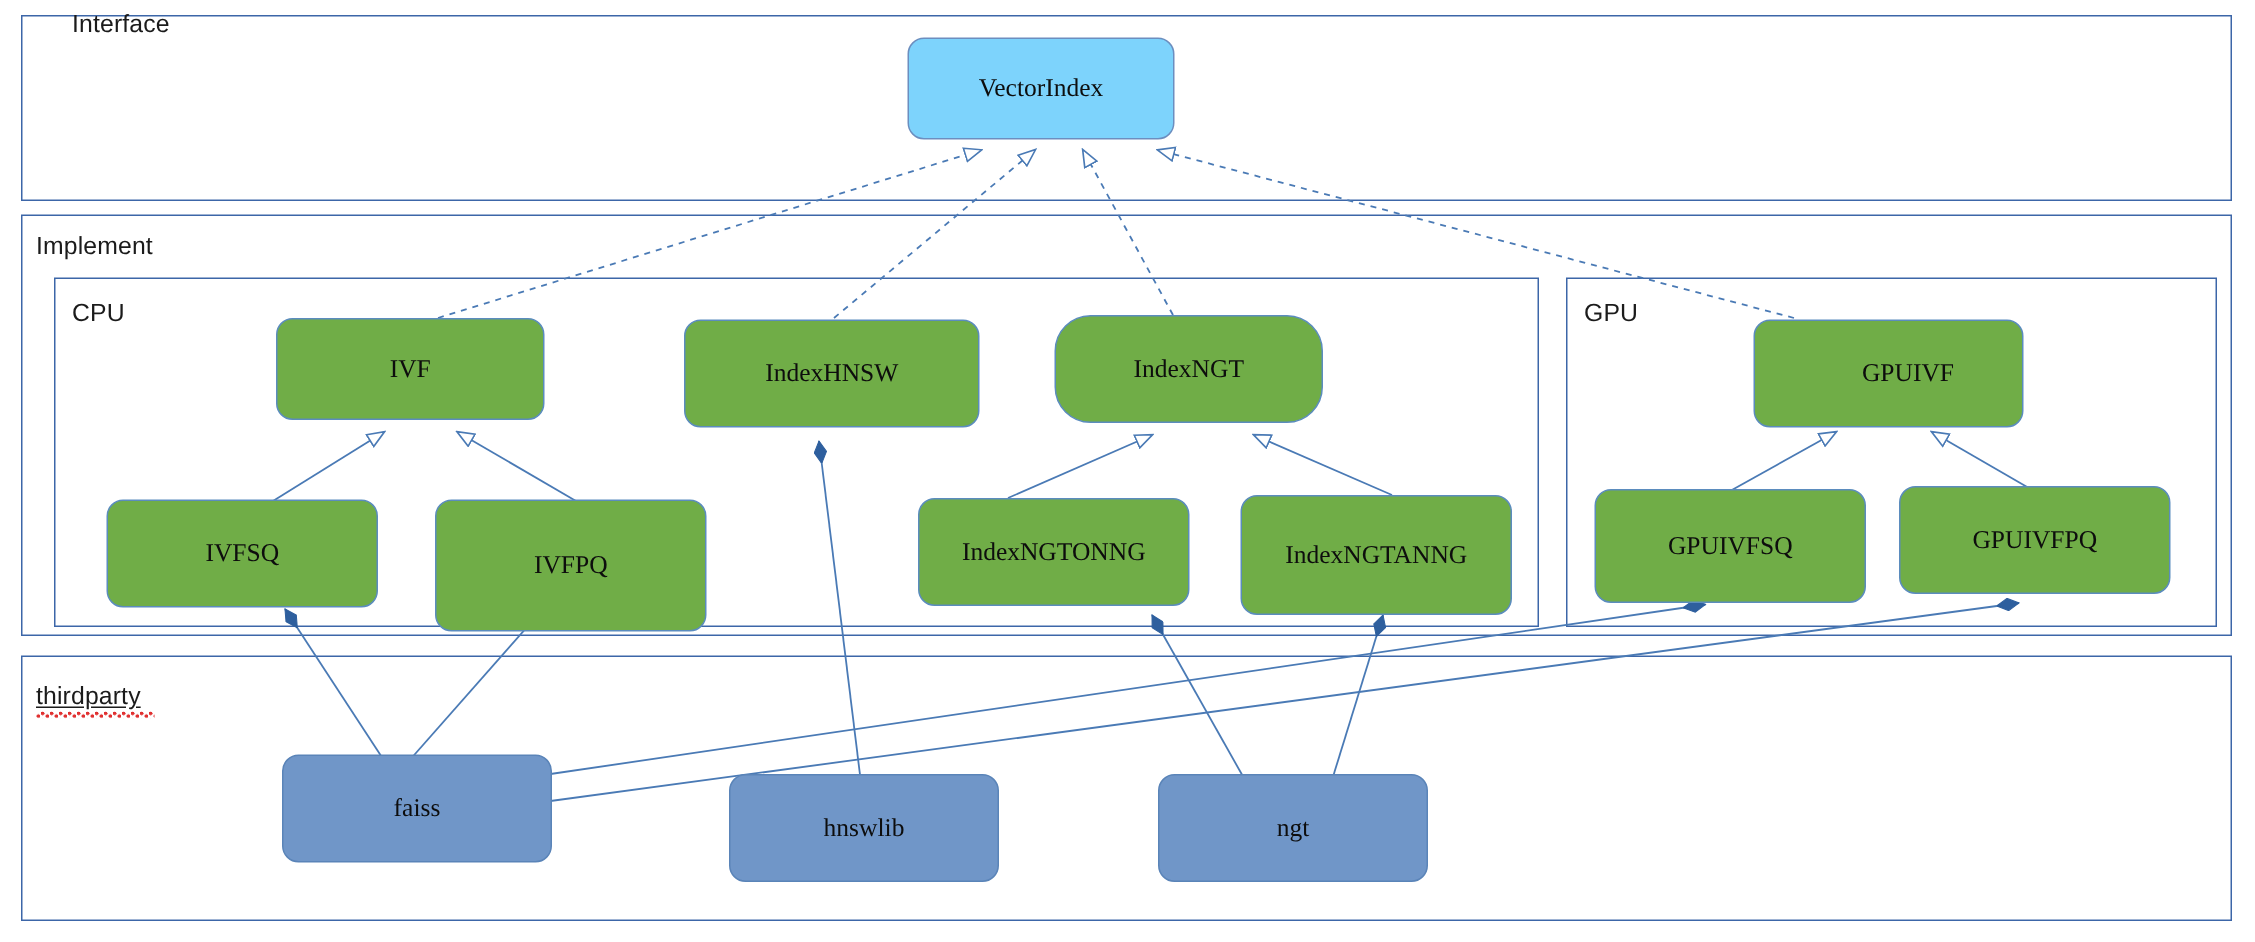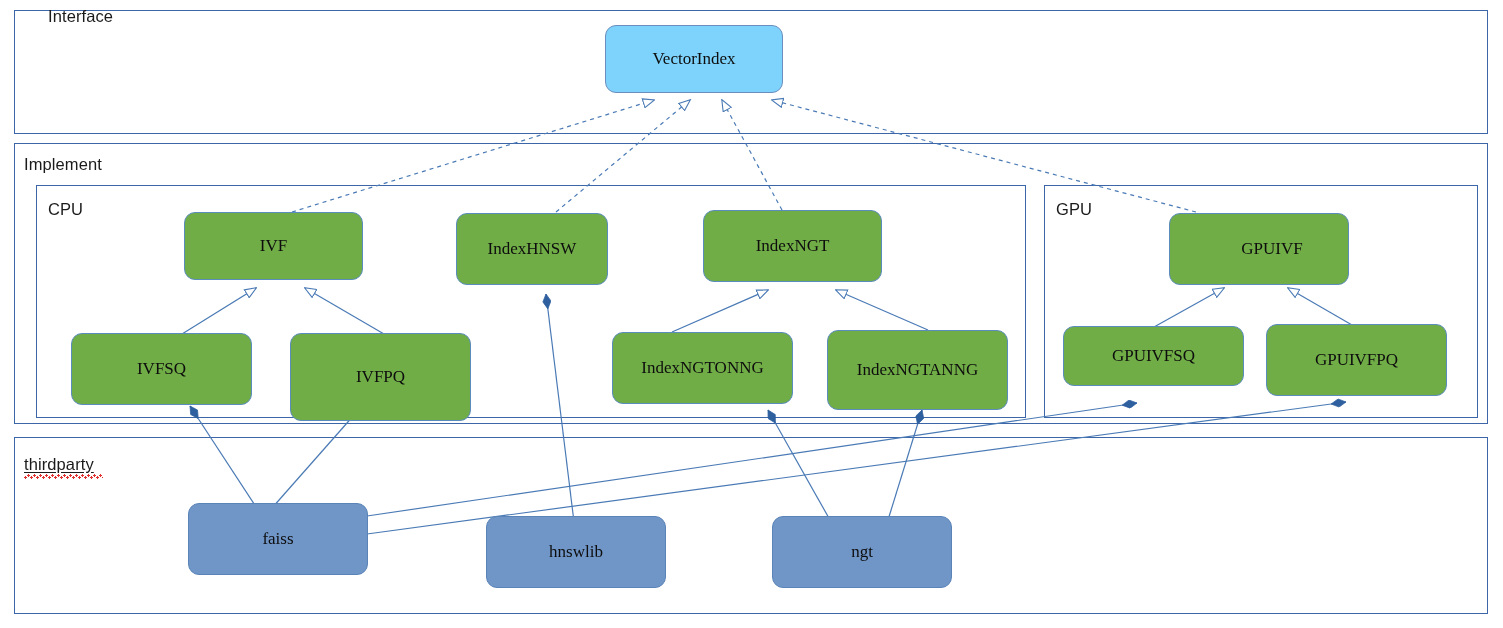--- a/index.html
+++ b/index.html
@@ -136,35 +136,35 @@
       <path d="M 574,522 L 546,294" stroke-width="1.2" marker-end="url(#filledDiamond)"></path>
       <path d="M 830,520 L 768,410" stroke-width="1.2" marker-end="url(#filledDiamond)"></path>
       <path d="M 888,520 L 922,410" stroke-width="1.2" marker-end="url(#filledDiamond)"></path>
     </g>
   </svg>
 
   <div class="node interface-node" style="left:605px; top:25px; width:178px; height:68px;">VectorIndex</div>
 
   <div class="node impl-node" style="left:184px; top:212px; width:179px; height:68px;">IVF</div>
 
-  <div class="node impl-node" style="left:456px; top:213px; width:152px; height:72px;">IndexHNSW</div>
+  <div class="node impl-node" style="left:456px; top:213px; width:197px; height:72px;">IndexHNSW</div>
 
-  <div class="node impl-node" style="left:703px; top:210px; width:179px; height:72px;">IndexNGT</div>
+  <div class="node impl-node" style="left:703px; top:210px; width:179px; height:72px;border-radius:24px;">IndexNGT</div>
 
   <div class="node impl-node" style="left:71px; top:333px; width:181px; height:72px;text-align:center;">IVFSQ</div>
 
   <div class="node impl-node" style="left:290px; top:333px; width:181px; height:88px;">IVFPQ</div>
 
   <div class="node impl-node" style="left:612px; top:332px; width:181px; height:72px;">IndexNGTONNG</div>
 
   <div class="node impl-node" style="left:827px; top:330px; width:181px; height:80px;">IndexNGTANNG</div>
 
   <div class="node impl-node" style="left:1169px; top:213px; width:180px; height:72px;padding-left:26px;">GPUIVF</div>
 
-  <div class="node impl-node" style="left:1063px; top:326px; width:181px; height:60px;">GPUIVFSQ</div>
+  <div class="node impl-node" style="left:1063px; top:326px; width:181px; height:76px;">GPUIVFSQ</div>
 
   <div class="node impl-node" style="left:1266px; top:324px; width:181px; height:72px;">GPUIVFPQ</div>
 
   <div class="node thirdparty-node" style="left:188px; top:503px; width:180px; height:72px;">faiss</div>
 
   <div class="node thirdparty-node" style="left:772px; top:516px; width:180px; height:72px;">ngt</div>
 
   <div class="node thirdparty-node" style="left:486px; top:516px; width:180px; height:72px;">hnswlib</div>
 
 </div>

